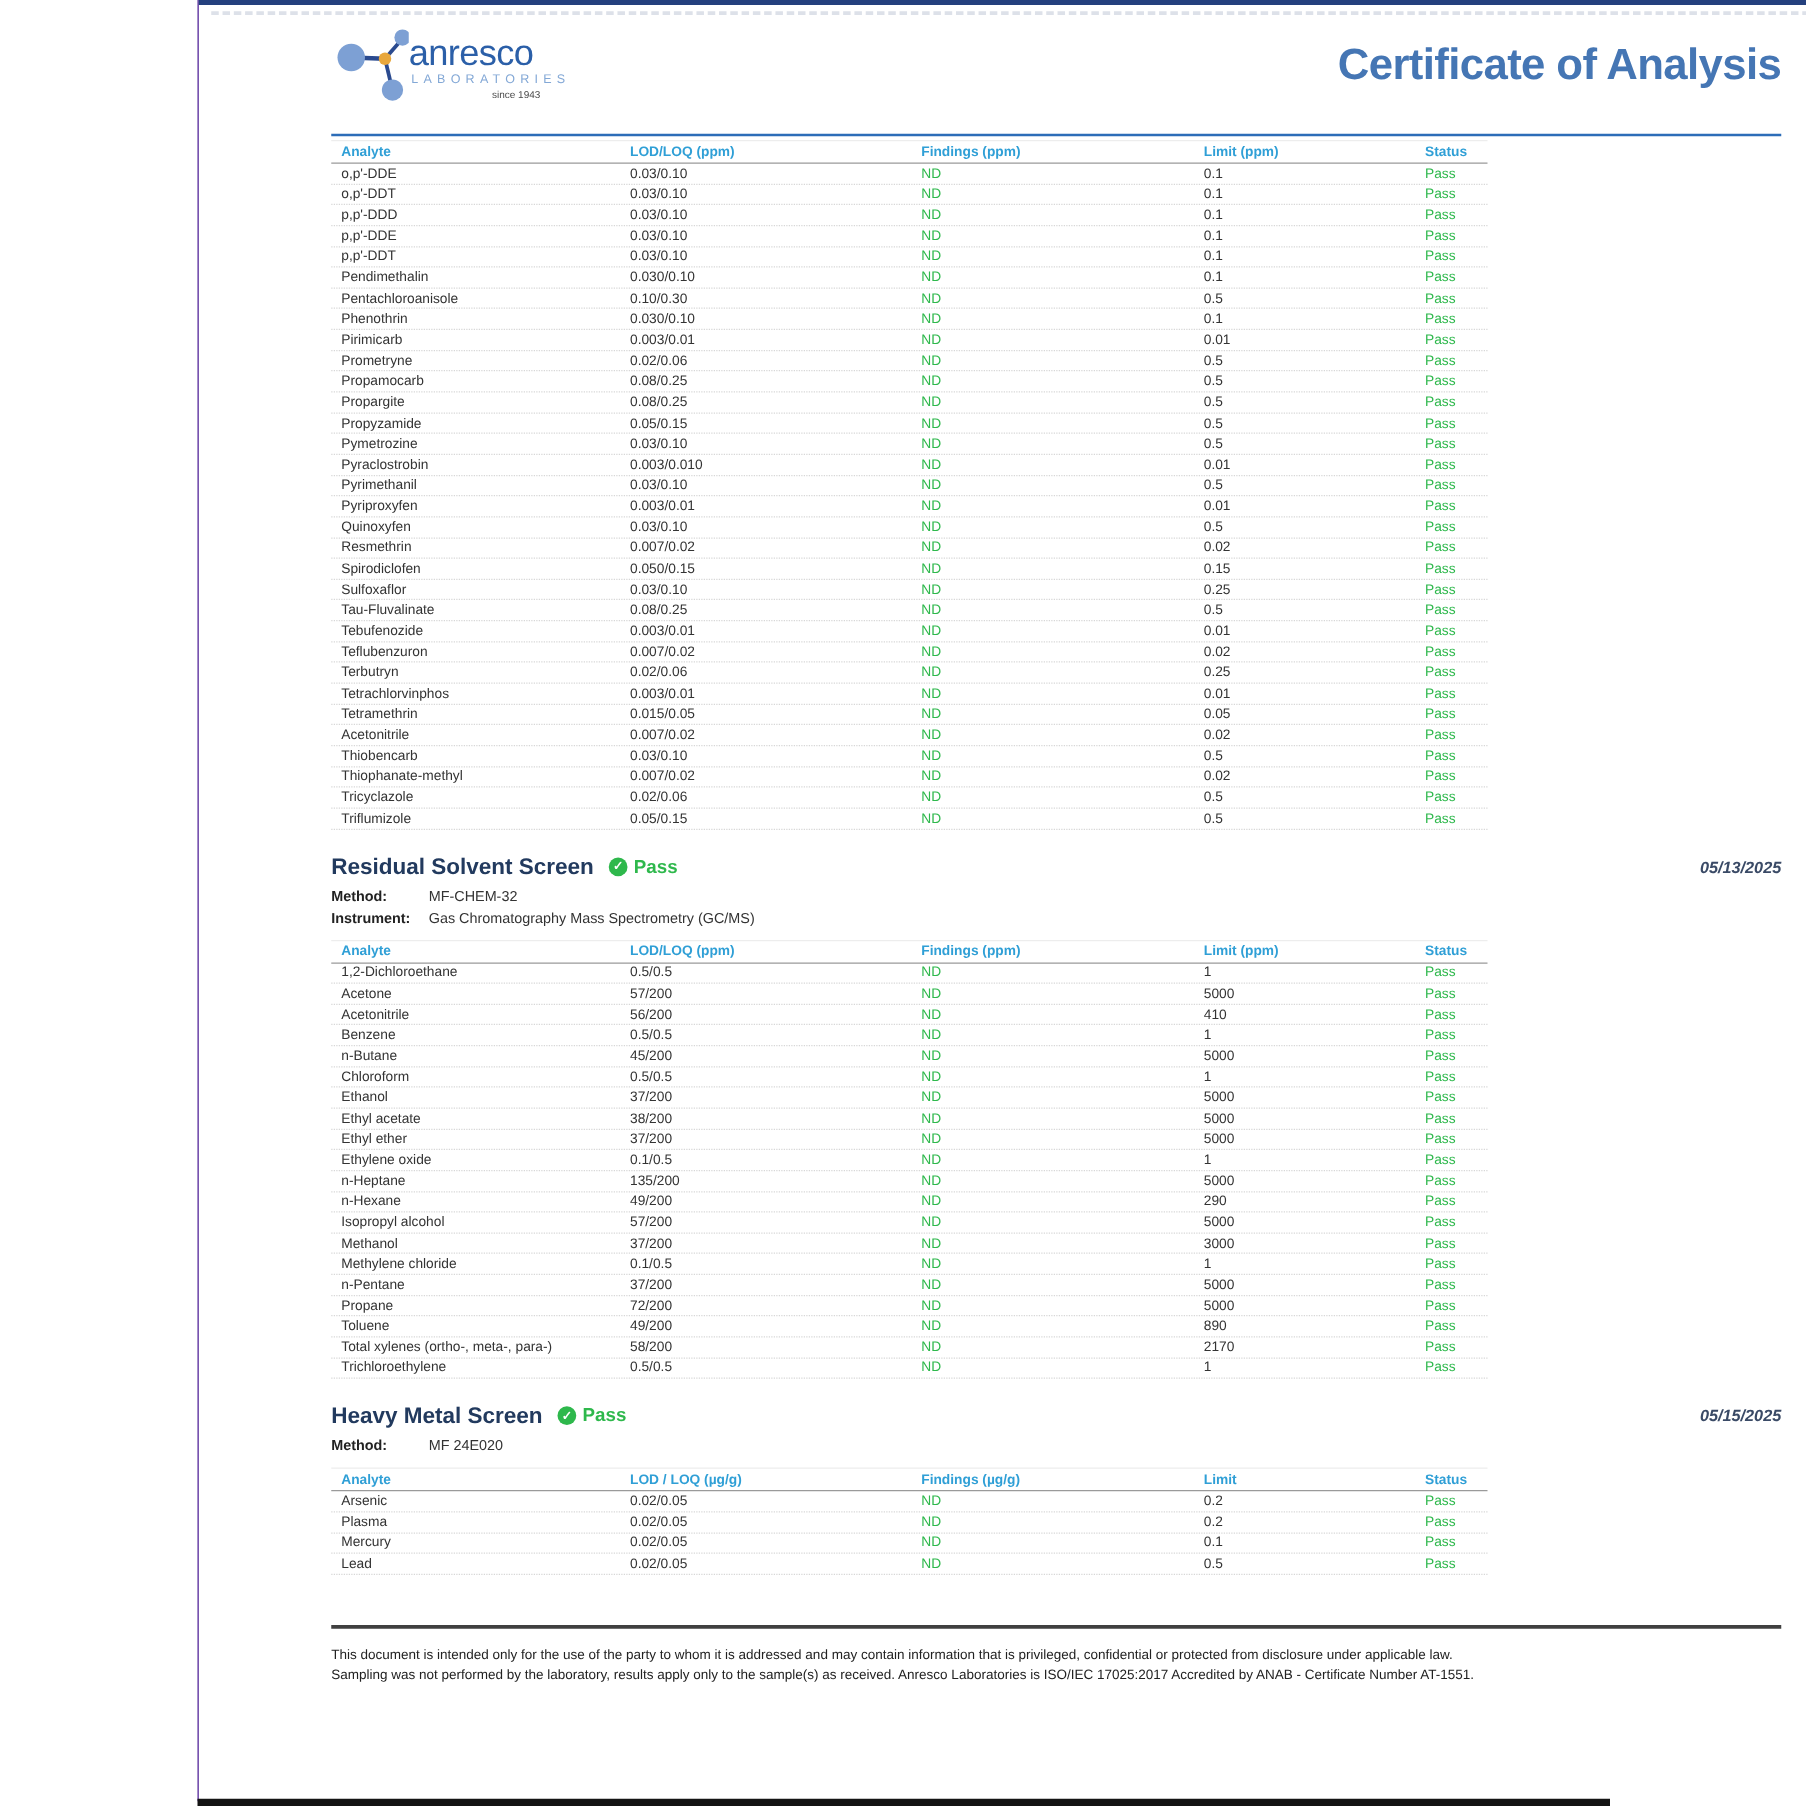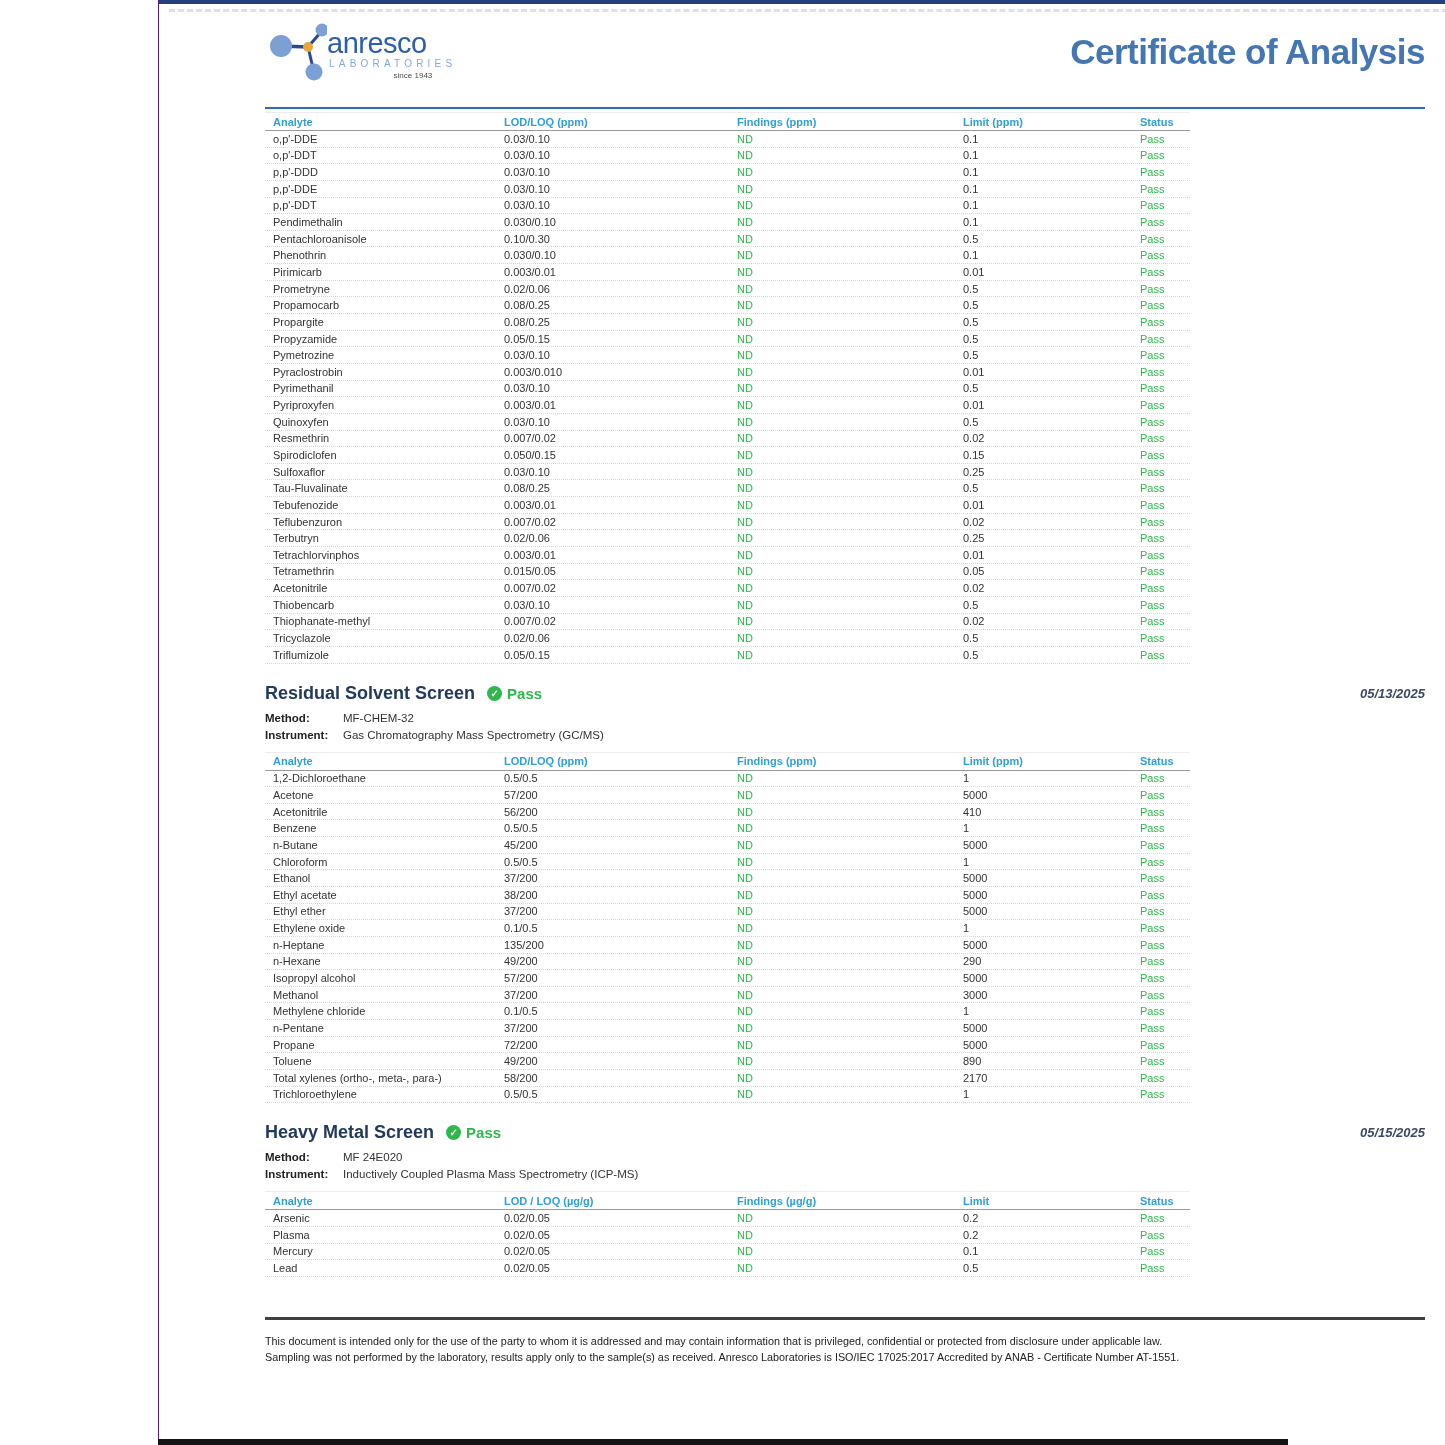--- a/index.html
+++ b/index.html
@@ -497,23 +497,20 @@
 
       <div class="sec-head">
         <span class="sec-title">Heavy Metal Screen</span>
         <span class="check">✓</span>
         <span class="sec-pass">Pass</span>
         <span class="sec-date">05/15/2025</span>
       </div>
       <div class="meta">
         <span class="mlabel">Method:</span><span>MF 24E020</span>
       </div>
-      <div class="meta">
-        <span class="mlabel">Instrument:</span><span>Inductively Coupled Plasma Mass Spectrometry (ICP-MS)</span>
-      </div>
       <div class="table sec-table">
         <div class="thead">
             <div class="th c0">Analyte</div>
             <div class="th c1">LOD / LOQ (µg/g)</div>
             <div class="th c2">Findings (µg/g)</div>
             <div class="th c3">Limit</div>
             <div class="th c4">Status</div>
           </div>
         <div class="tbody">
             <div class="trow">

